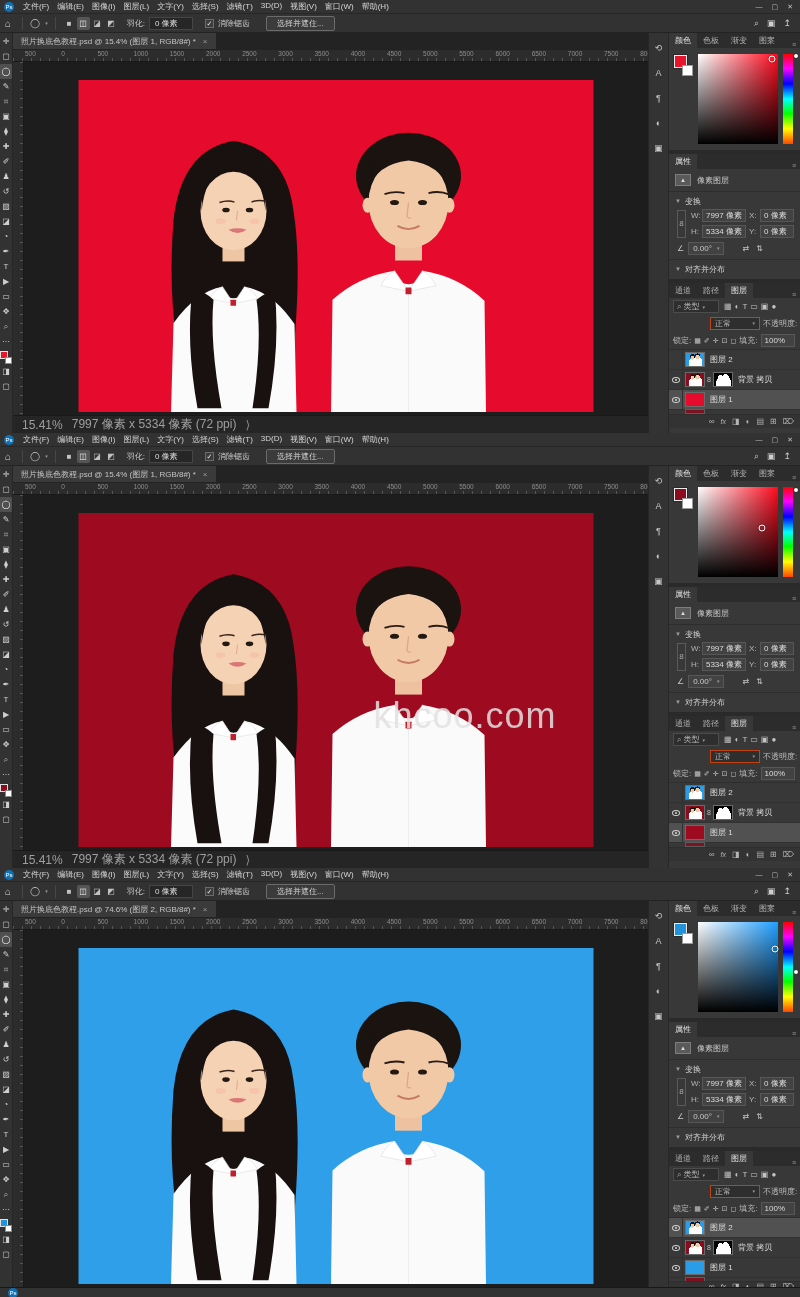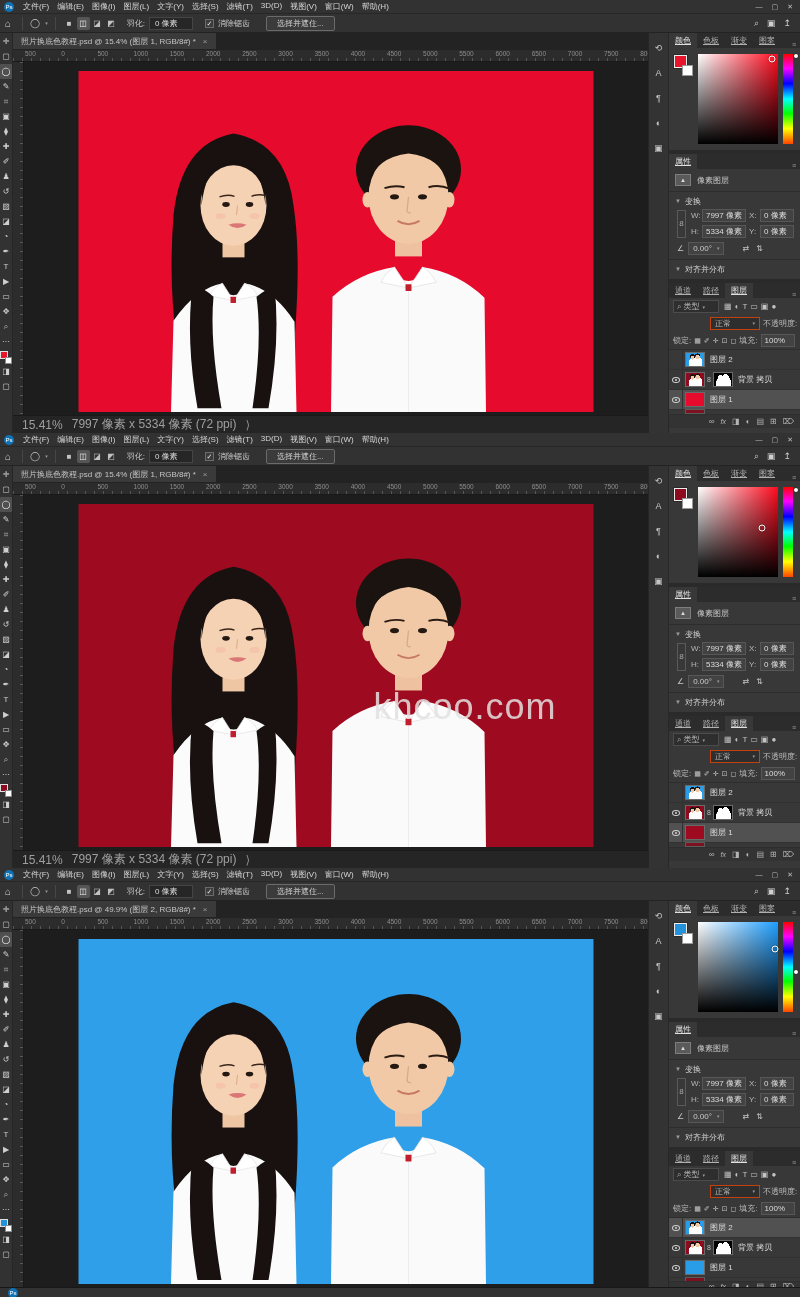--- a/index.html
+++ b/index.html
@@ -61,40 +61,40 @@
     font-size:6.5px; color:#8d8d8d; padding-left:12px;
     background-image:repeating-linear-gradient(90deg,#565656 0 1px,transparent 1px 9px);
     background-size:100% 3px; background-position:0 100%; background-repeat:no-repeat; }
   .hruler-labels { display:flex; }
   .hruler-labels span { flex:0 0 36.2px; }
   .canvas-wrap { flex:1; display:flex; min-height:0; }
   .vruler { flex:0 0 11px; background:#2c2c2c; border-right:1px solid #191919;
     background-image:repeating-linear-gradient(180deg,#565656 0 1px,transparent 1px 9px);
     background-size:3px 100%; background-position:100% 0; background-repeat:no-repeat; }
   .canvas { flex:1; position:relative; background:#1d1d1d; overflow:hidden; }
-  .photo { position:absolute; left:50%; transform:translateX(-50%); top:9px; bottom:3px; width:515px;
+  .photo { position:absolute; left:50%; transform:translateX(-50%); top:18px; bottom:3px; width:515px;
     background:var(--photo-bg); overflow:hidden; }
   .photo svg { display:block; width:100%; height:100%; }
   .watermark { position:absolute; left:295px; top:182px; font-size:36px; letter-spacing:1px;
     color:rgba(226,224,224,0.85); }
   .watermark:empty { display:none; }
 
   .statusbar { flex:0 0 13px; background:#252525; border-top:1px solid #191919;
     display:flex; align-items:center; gap:9px; font-size:12px; color:#9f9f9f; padding-left:9px; white-space:nowrap; }
   .status-chev { color:#8a8a8a; }
 
   
   .dock { flex:0 0 152px; display:flex; background:#323232; border-left:1px solid #262626; overflow:hidden; }
   .dock-icons { flex:0 0 20px; background:#333; border-right:1px solid #282828;
     display:flex; flex-direction:column; align-items:center; padding-top:10px; gap:15px;
     color:#c5c5c5; font-size:9px; }
   .panels { flex:1; display:flex; flex-direction:column; background:#383838; min-width:0; overflow:hidden; }
   .panel-tabs { flex:0 0 15px; background:#2c2c2c; display:flex; align-items:flex-end;
     font-size:8px; color:#b0b0b0; white-space:nowrap; overflow:hidden; }
-  .panel-tab { padding:2px 6px 2px 6px;text-decoration:underline; }
+  .panel-tab { padding:2px 6px 2px 6px; }
   .panel-tab.active { background:#383838; color:#e0e0e0; }
   .panel-menu { margin-left:auto; padding-right:4px; color:#9a9a9a; font-size:7px; }
 
   .color-content { flex:0 0 102px; display:flex; gap:5px; padding:6px 5px 6px 4px; position:relative; }
   .swatch-col { flex:0 0 20px; position:relative; }
   .fg-swatch { position:absolute; top:1px; left:1px; width:13px; height:13px; background:var(--fg);
     border:1px solid #ececec; box-shadow:0 0 0 1px #2a2a2a; }
   .bg-swatch { position:absolute; top:11px; left:9px; width:11px; height:11px; background:#fff; border:1px solid #9a9a9a; }
   .color-field { flex:1; position:relative;
     background-image:linear-gradient(to top, #000, rgba(0,0,0,0)), linear-gradient(to right, #fff, var(--hue)); }
@@ -839,21 +839,21 @@
           <span class="tb-fg"></span>
           <span class="tb-bg"></span>
         </span>
         <span class="tool">◨</span>
         <span class="tool">▢</span>
       </div>
 
       <div class="docarea">
         <div class="tabbar">
           <span class="doc-tab">
-            <span>照片换底色教程.psd @ 49.9% (图层 2, RGB/8#) *</span>
+            <span>照片换底色教程.psd @ 74.6% (图层 2, RGB/8#) *</span>
             <span class="tab-close">×</span>
           </span>
         </div>
         <div class="hruler">
           <span class="hruler-labels">
               <span>500</span>
               <span>0</span>
               <span>500</span>
               <span>1000</span>
               <span>1500</span>

